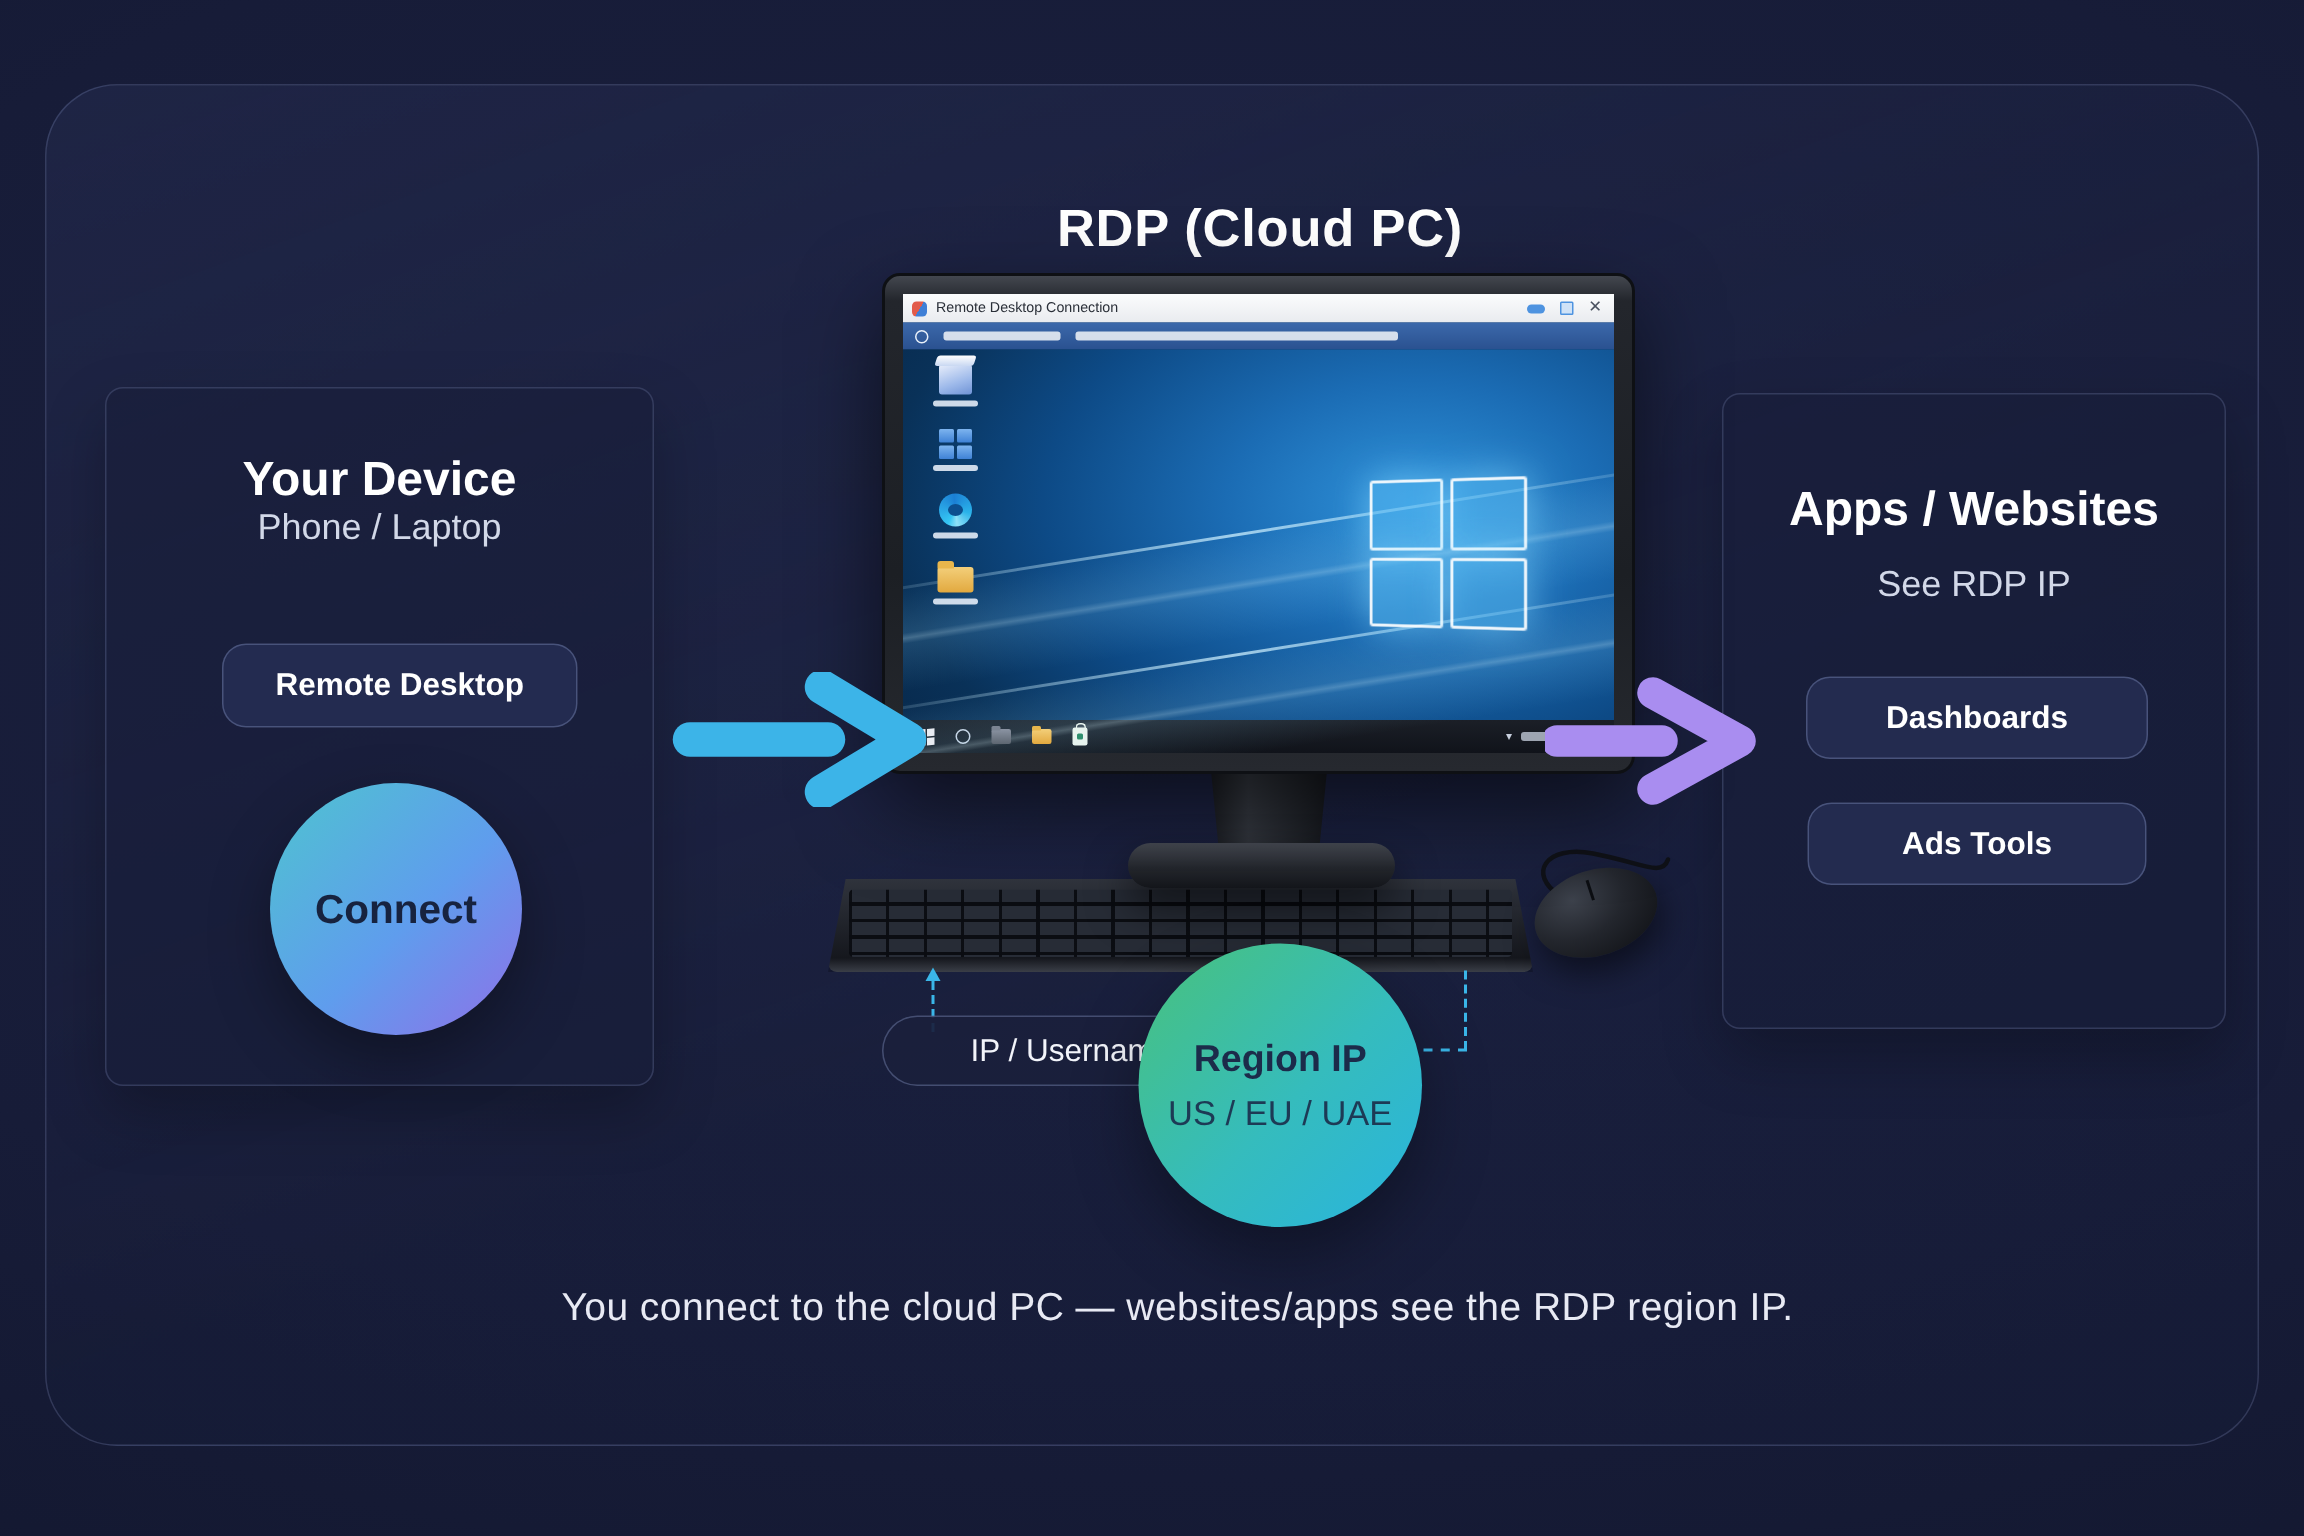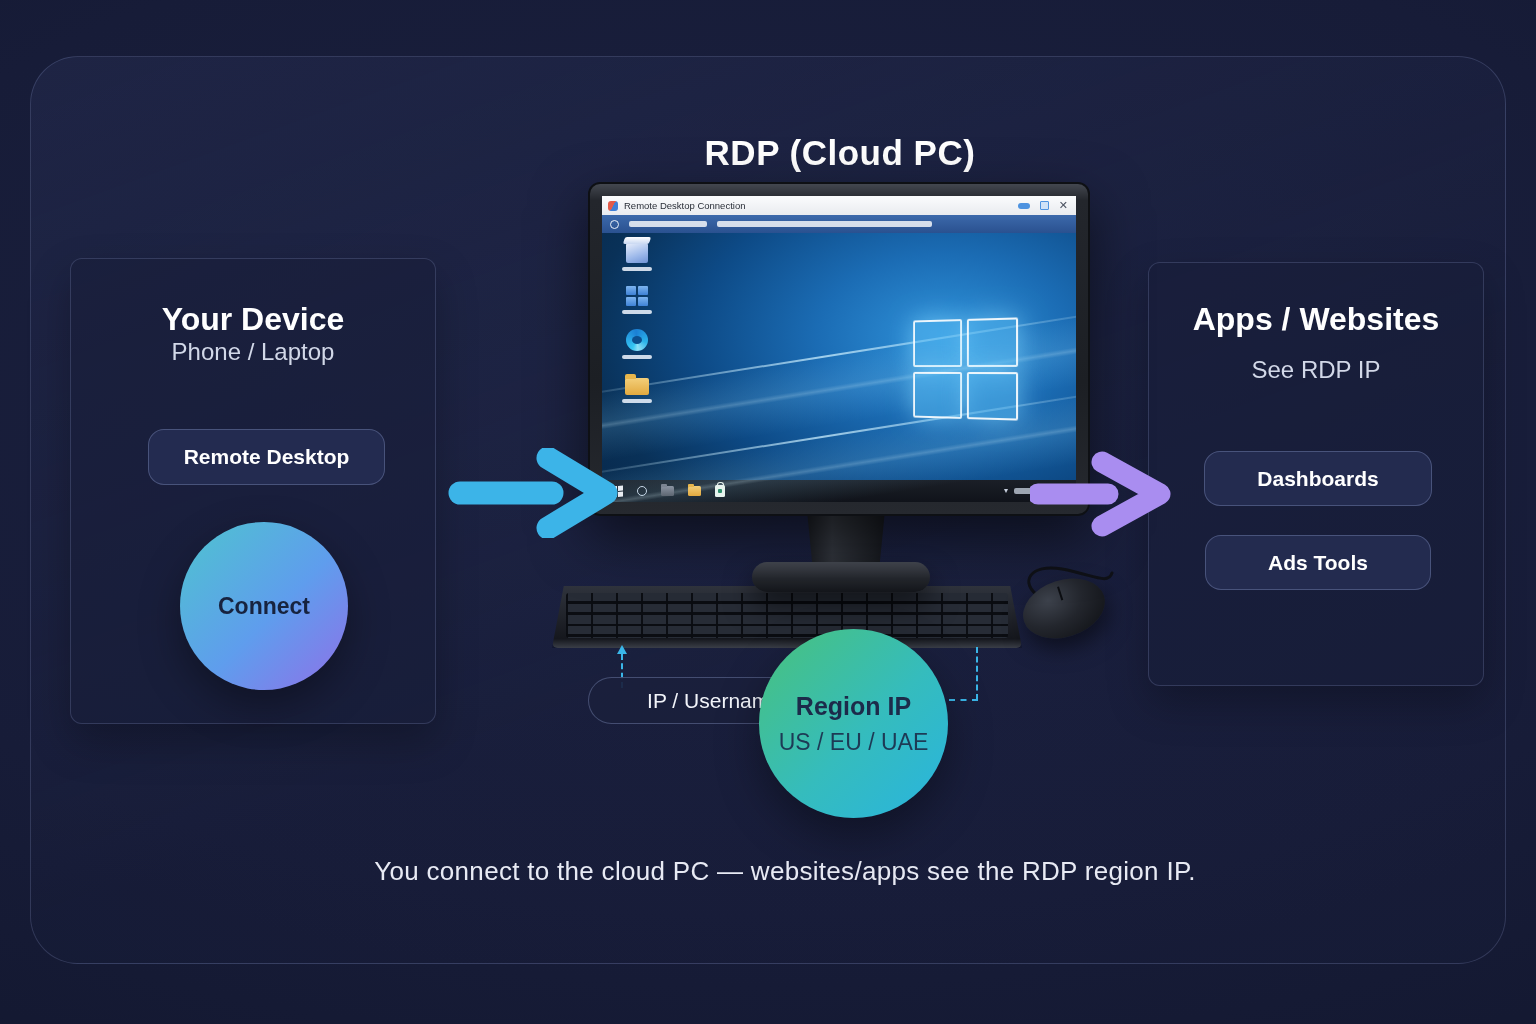--- a/index.html
+++ b/index.html
@@ -19,34 +19,34 @@
 
   
   .card { border-radius:12px; background:rgba(23,29,56,0.55);
     border:1.5px solid rgba(150,165,215,0.22); box-shadow:0 18px 40px rgba(0,0,0,0.25); }
   .card-left  { left:70px;  top:258px; width:366px; height:466px; }
   .card-right { left:1148px; top:262px; width:336px; height:424px; }
   .card h2 { text-align:center; font-size:32px; font-weight:700; color:#ffffff; }
   .card .sub { text-align:center; font-size:24px; color:#d2d8e8; }
   .card-left h2 { margin-top:42px; }
   .card-left .sub { }
-  .card-right h2 { margin-top:38px; }
+  .card-right h2 { margin-top:58px; }
   .card-right .sub { margin-top:18px; }
 
   .pill-btn { display:flex; align-items:center; justify-content:center;
     background:rgba(38,46,84,0.85); border:1.5px solid rgba(160,175,225,0.3);
     border-radius:16px; color:#ffffff; font-weight:700; font-size:21px; cursor:pointer; }
   .btn-remote { left:148px; top:429px; width:237px; height:56px; }
   .btn-dashboards { left:1204px; top:451px; width:228px; height:55px; }
   .btn-adstools { left:1205px; top:535px; width:226px; height:55px; }
 
   .connect-circle { left:180px; top:522px; width:168px; height:168px; border-radius:50%;
     background:linear-gradient(135deg, #4ec4cf 0%, #5f9ded 55%, #8f70e8 100%);
     display:flex; align-items:center; justify-content:center;
-    font-size:23px; font-weight:700; color:#17233f; cursor:pointer;
+    font-size:27px; font-weight:700; color:#17233f; cursor:pointer;
     box-shadow:0 16px 40px rgba(0,0,0,0.35);text-align:right; }
 
   
   .monitor { left:588px; top:182px; width:502px; height:334px; border-radius:12px;
     background:linear-gradient(180deg, #43474f 0%, #23262c 5%, #1c1f24 60%, #26292f 100%);
     border:2px solid #0e1014; box-shadow:0 22px 55px rgba(0,0,0,0.55); z-index:4;padding-left:20px; }
   .screen { position:absolute; left:12px; top:12px; width:474px; height:306px;
     display:flex; flex-direction:column; overflow:hidden; background:#0a3560; }
   .titlebar { height:19px; background:linear-gradient(#fbfcfd,#e9ebef);
     display:flex; align-items:center; padding:0 6px; flex:0 0 auto; }

